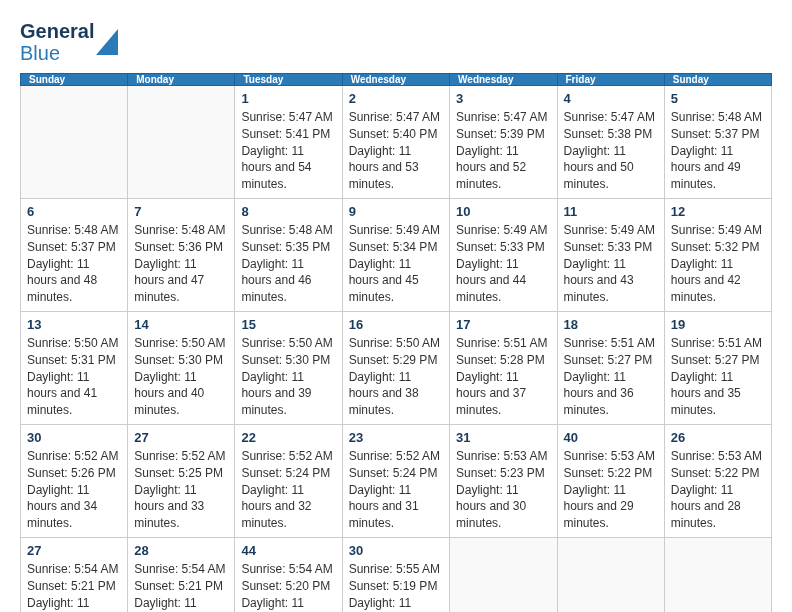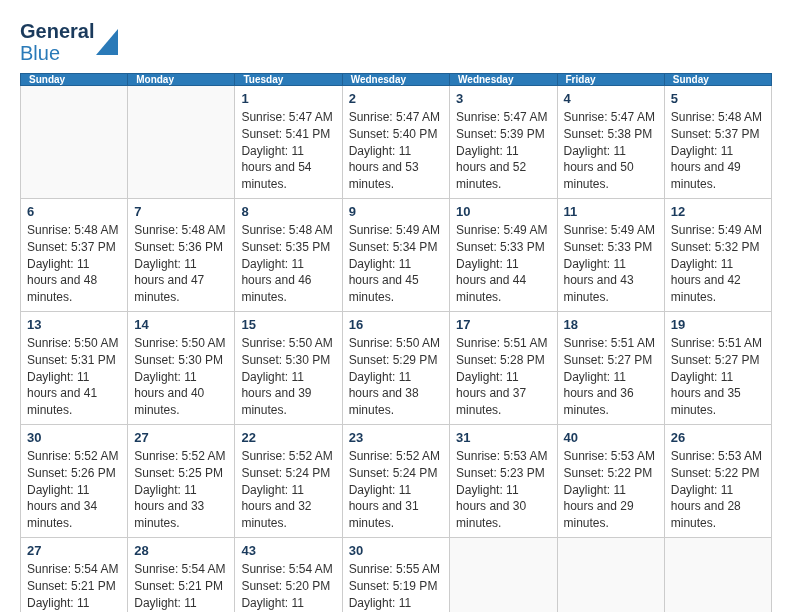--- a/index.html
+++ b/index.html
@@ -227,21 +227,21 @@
       <tr>
         <td>
           <div class="day-num">27</div>
           <div class="cell-info">Sunrise: 5:54 AM<br>Sunset: 5:21 PM<br>Daylight: 11 hours and 27 minutes.</div>
         </td>
         <td>
           <div class="day-num">28</div>
           <div class="cell-info">Sunrise: 5:54 AM<br>Sunset: 5:21 PM<br>Daylight: 11 hours and 26 minutes.</div>
         </td>
         <td>
-          <div class="day-num">43</div>
+          <div class="day-num">44</div>
           <div class="cell-info">Sunrise: 5:54 AM<br>Sunset: 5:20 PM<br>Daylight: 11 hours and 25 minutes.</div>
         </td>
         <td>
           <div class="day-num">30</div>
           <div class="cell-info">Sunrise: 5:55 AM<br>Sunset: 5:19 PM<br>Daylight: 11 hours and 24 minutes.</div>
         </td>
         <td class="empty"></td>
         <td class="empty"></td>
         <td class="empty"></td>
       </tr>

